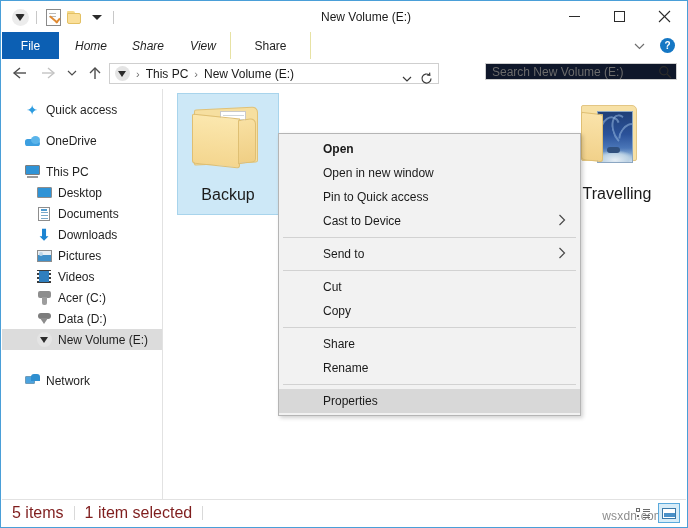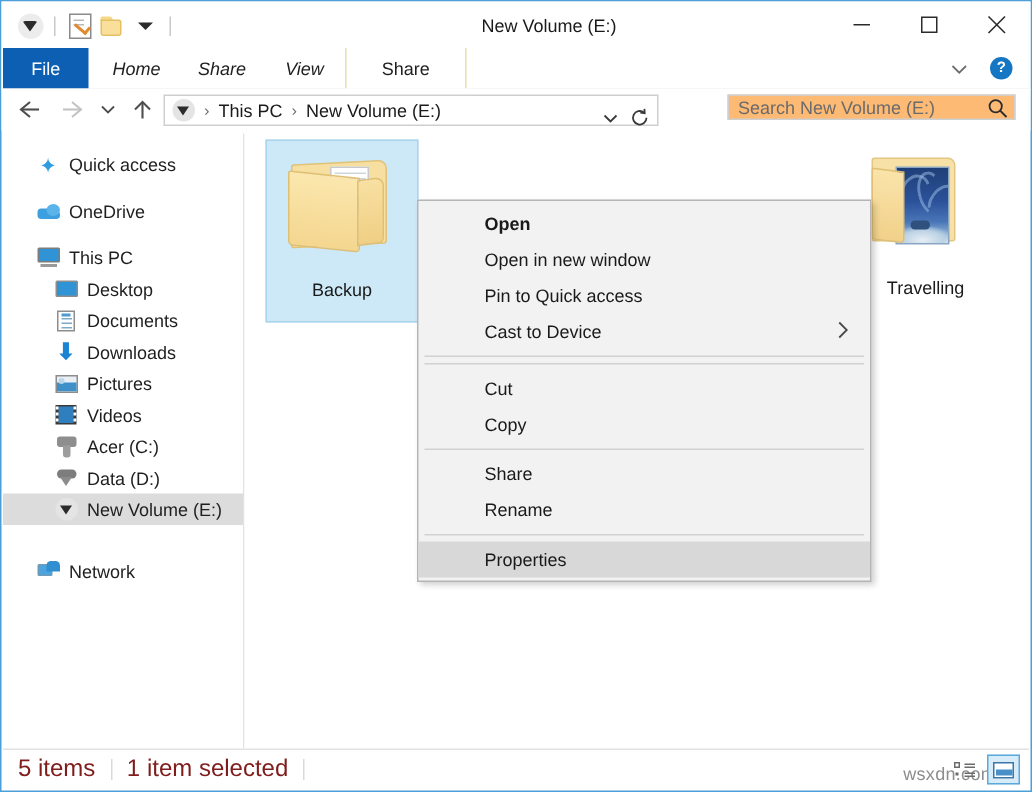--- a/index.html
+++ b/index.html
@@ -272,21 +272,21 @@
     display: flex; align-items: center; justify-content: center;
     color: #3a3a3a;
     font-size: 13px;
   }
 
   #searchbox {
     position: absolute;
     left: 484px; top: 4px;
     width: 192px; height: 17px;
     border: 1px solid #cfcfcf;
-    background: #fdba74;
+    background: #0f172a;
     box-sizing: border-box;
     display: flex; align-items: center;
   }
   #searchbox .ph {
     flex: 1;
     padding-left: 6px;
     font-size: 12px;
     color: #6b6b6b;
   }
   #search-icon {
@@ -541,21 +541,21 @@
     left: 50%;
     top: 8px;
     transform: translateX(-50%);
     width: 76px; height: 72px;
   }
   .tile-label {
     position: absolute;
     left: 0; right: 0;
     top: 92px;
     text-align: center;
-    font-size: 12px;
+    font-size: 16px;
     color: #1a1a1a;
   }
 
   
   .folder {
     position: relative;
     width: 76px; height: 66px;
   }
   .folder .back {
     position: absolute;
@@ -1033,20 +1033,28 @@
         <div class="ctx-item">
           <span>Cast to Device</span>
           <span class="ctx-arrow">
             <svg width="8" height="12" viewBox="0 0 8 12">
               <polyline points="1.5,1 6.5,6 1.5,11" fill="none" stroke="#4a4a4a" stroke-width="1.2"></polyline>
             </svg>
           </span>
         </div>
         <div class="ctx-sep"></div>
 
+        <div class="ctx-item">
+          <span>Send to</span>
+          <span class="ctx-arrow">
+            <svg width="8" height="12" viewBox="0 0 8 12">
+              <polyline points="1.5,1 6.5,6 1.5,11" fill="none" stroke="#4a4a4a" stroke-width="1.2"></polyline>
+            </svg>
+          </span>
+        </div>
         <div class="ctx-sep"></div>
 
         <div class="ctx-item">
           <span>Cut</span>
         </div>
         <div class="ctx-item">
           <span>Copy</span>
         </div>
         <div class="ctx-sep"></div>
 

